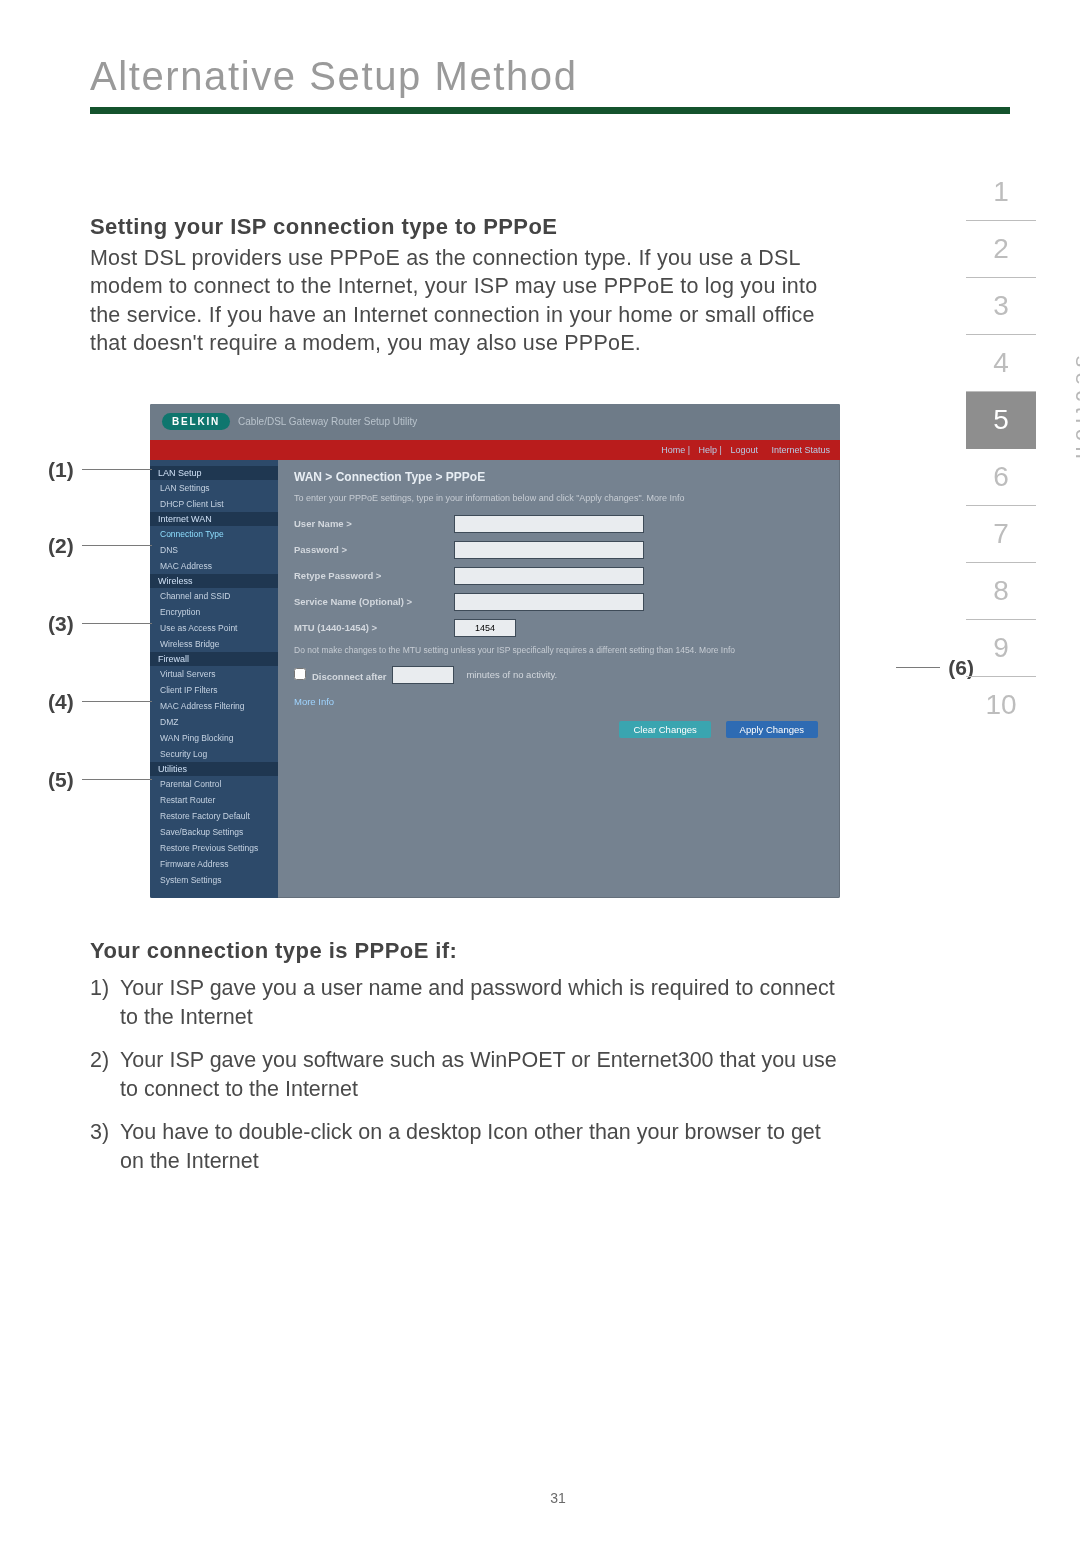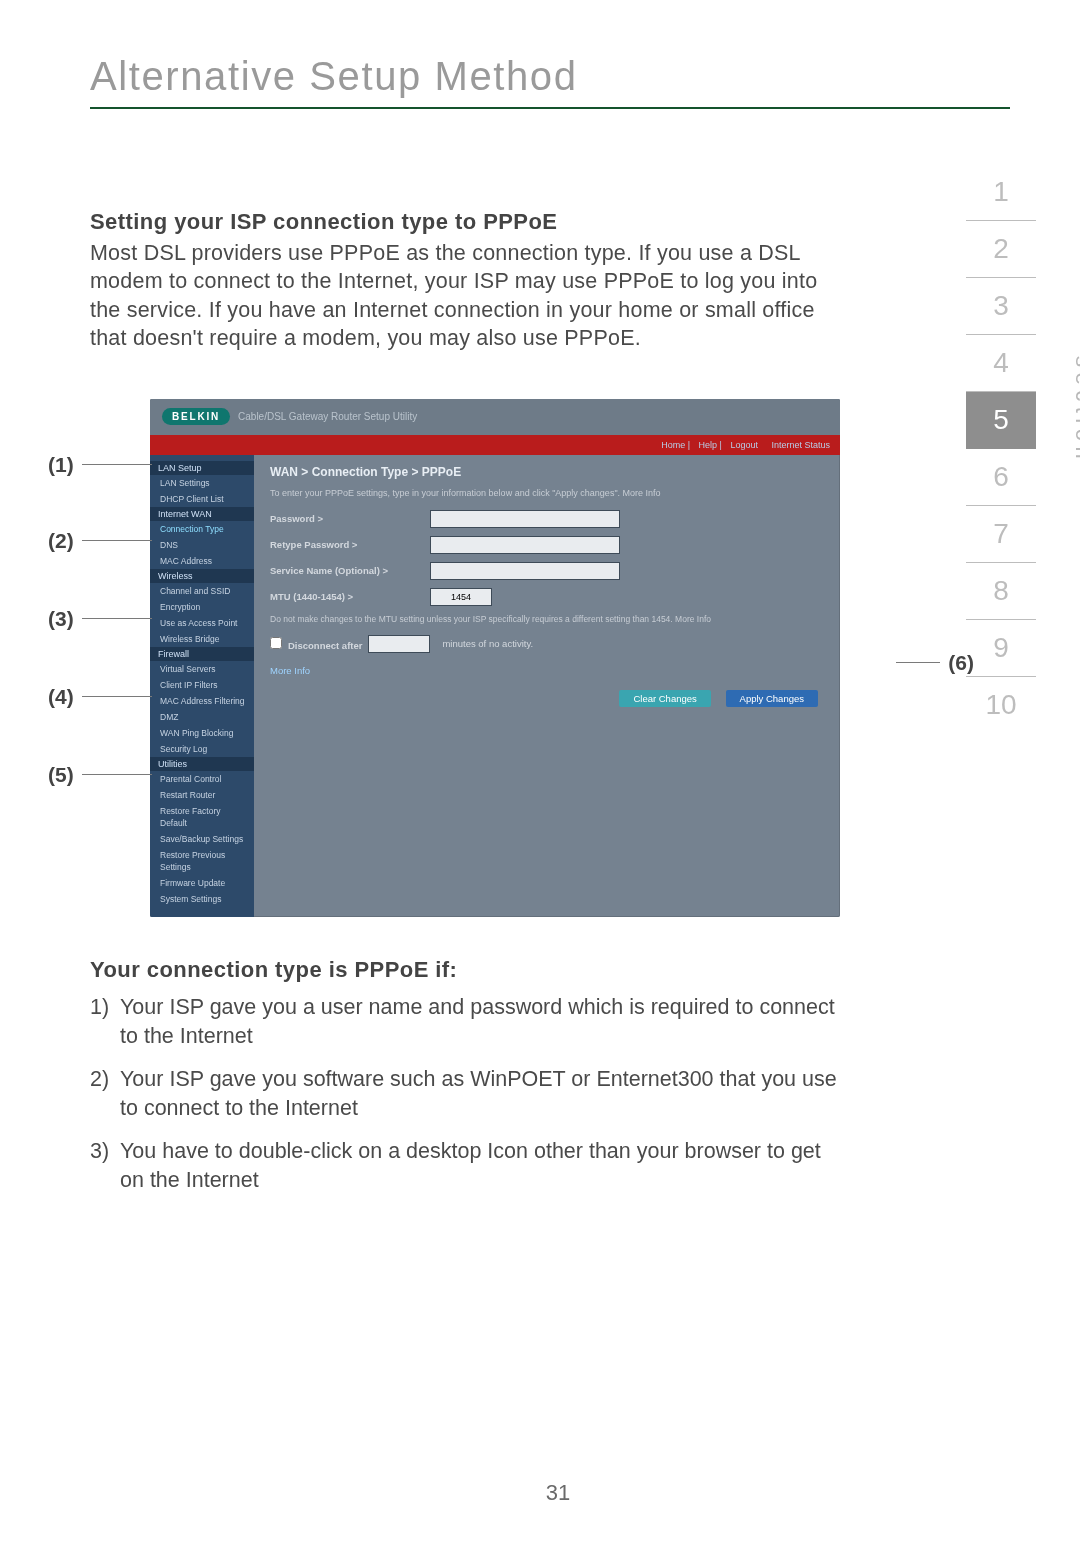--- a/index.html
+++ b/index.html
@@ -1,34 +1,34 @@
 <!DOCTYPE html>
 <html><head>
 <meta charset="utf-8">
 <style>
   * { box-sizing: border-box; margin: 0; padding: 0; }
   html, body { width: 1080px; height: 1542px; background: #fff; font-family: "Helvetica Neue", Arial, sans-serif; color: #3a3a3a; }
   .page { position: relative; width: 1080px; height: 1542px; padding: 54px 70px 40px 90px; }
-  .title { font-size: 40px; font-weight: 300; color: #9a9a9a; letter-spacing: 0.04em; border-bottom: 2px solid #14532d; padding-bottom: 8px; margin-bottom: 100px; }
+  .title { font-size: 40px; font-weight: 300; color: #9a9a9a; letter-spacing: 0.04em; border-bottom: 7px solid #14532d; padding-bottom: 8px; margin-bottom: 100px; }
   .content { position: relative; width: 760px; }
   .h2 { font-size: 22px; font-weight: 600; color: #444; margin-bottom: 4px; letter-spacing: 0.02em; }
   .body { font-size: 21.5px; line-height: 1.32; color: #4a4a4a; letter-spacing: 0.01em; }
   .figure-wrap { position: relative; margin: 46px 0 40px 0; width: 820px; }
   .callout { position: absolute; font-size: 21px; font-weight: 600; color: #444; display: flex; align-items: center; }
   .callout .lead { display: inline-block; height: 1px; background: #7a7a7a; margin-left: 8px; }
   .callout-right { position: absolute; right: -64px; font-size: 21px; font-weight: 600; color: #444; display: flex; align-items: center; }
   .callout-right .lead { display: inline-block; height: 1px; background: #7a7a7a; margin-right: 8px; }
   .router { width: 690px; margin-left: 60px; background: #758290; border-radius: 2px; overflow: hidden; box-shadow: 0 0 0 1px #646f7b inset; font-family: Verdana, Arial, sans-serif; font-size: 10px; color: #c7cacd; }
   .router-top { display: flex; align-items: center; height: 36px; background: #6e7b88; padding: 0 12px; }
   .brand { background: #0f766e; color: #fff; font-size: 10px; font-weight: 700; letter-spacing: 0.18em; padding: 3px 10px; border-radius: 9px; margin-right: 8px; }
   .top-title { color: #b9c3cc; font-size: 10px; }
   .router-sub { height: 20px; background: #b91c1c; text-align: right; padding-right: 10px; color: #b7cde6; font-size: 9px; line-height: 20px; }
   .router-sub a { color: #b7cde6; text-decoration: none; margin-left: 6px; }
   .router-body { display: flex; }
-  .side { width: 104px; background: #2d4a6a; padding: 6px 0 10px 0; }
+  .side { width: 128px; background: #2d4a6a; padding: 6px 0 10px 0; }
   .side .grp { color: #cfe0f5; font-size: 9px; padding: 2px 8px; background: #1f3751; }
   .side .item { color: #c6d3e2; font-size: 8.5px; padding: 2px 8px 2px 10px; line-height: 12px; }
   .side .item.hl { color: #8fdfff; }
   .main { flex: 1; padding: 10px 16px 20px 16px; }
   .crumb { color: #e8eef4; font-size: 12px; font-weight: 700; margin-bottom: 8px; }
   .desc { color: #c7cdd4; font-size: 9px; line-height: 13px; margin-bottom: 10px; }
   .field { display: flex; align-items: center; margin-bottom: 8px; }
   .field label { width: 160px; color: #d3d8de; font-size: 9.5px; font-weight: 600; }
   .field label.after { width: auto; margin-left: 6px; font-weight: 400; }
   .field input[type=text], .field input[type=password] { width: 190px; height: 18px; background: #e9ecef; border: 1px solid #3e4b58; font-size: 9px; padding: 0 4px; }
@@ -42,21 +42,21 @@
   .btn.apply { background: #2e6bb3; }
   .section-col { position: absolute; right: 44px; top: 164px; width: 70px; text-align: center; }
   .sec-label { color: #b8b8b8; font-size: 22px; letter-spacing: 0.25em; writing-mode: vertical-rl; position: absolute; right: -16px; top: 356px; font-weight: 300; }
   .sec-n { font-size: 28px; color: #bdbdbd; font-weight: 300; padding: 12px 0; border-bottom: 1.5px solid #bdbdbd; }
   .sec-n:last-child { border-bottom: none; }
   .sec-n.active { background: #8e8e8e; color: #fff; border-color: #8e8e8e; }
   .list-block { margin-top: 40px; }
   .list-item { font-size: 21.5px; line-height: 1.35; color: #4a4a4a; margin-bottom: 14px; display: flex; }
   .list-item .n { width: 30px; flex-shrink: 0; }
   .list-item .t { flex: 1; }
-  .page-num { position: absolute; bottom: 36px; left: 16px; right: 0; text-align: center; font-size: 22px; color: #6a6a6a; margin-left: 20px; }
+  .page-num { position: absolute; bottom: 36px; left: 16px; right: 0; text-align: center; font-size: 14px; color: #6a6a6a; margin-left: 20px; }
 </style>
 </head>
 <body>
 
 <div class="page">
   <h1 class="title">Alternative Setup Method</h1>
 
   <div class="content">
     <div class="h2">Setting your ISP connection type to PPPoE</div>
     <div class="body">Most DSL providers use PPPoE as the connection type. If you use a DSL modem to connect to the Internet, your ISP may use PPPoE to log you into the service. If you have an Internet connection in your home or small office that doesn't require a modem, you may also use PPPoE.</div>
@@ -119,27 +119,31 @@
             <div class="item">MAC Address Filtering</div>
             <div class="item">DMZ</div>
             <div class="item">WAN Ping Blocking</div>
             <div class="item">Security Log</div>
             <div class="grp">Utilities</div>
             <div class="item">Parental Control</div>
             <div class="item">Restart Router</div>
             <div class="item">Restore Factory Default</div>
             <div class="item">Save/Backup Settings</div>
             <div class="item">Restore Previous Settings</div>
-            <div class="item">Firmware Update</div>
+            <div class="item">Firmware Address</div>
             <div class="item">System Settings</div>
           </div>
           <div class="main">
             <div class="crumb">WAN &gt; Connection Type &gt; PPPoE</div>
             <div class="desc">To enter your PPPoE settings, type in your information below and click "Apply changes". More Info</div>
 
+            <div class="field">
+              <label>User Name &gt;</label>
+              <input type="text" style="">
+            </div>
             <div class="field">
               <label>Password &gt;</label>
               <input type="password" style="">
             </div>
             <div class="field">
               <label>Retype Password &gt;</label>
               <input type="password" style="">
             </div>
             <div class="field">
               <label>Service Name (Optional) &gt;</label>

